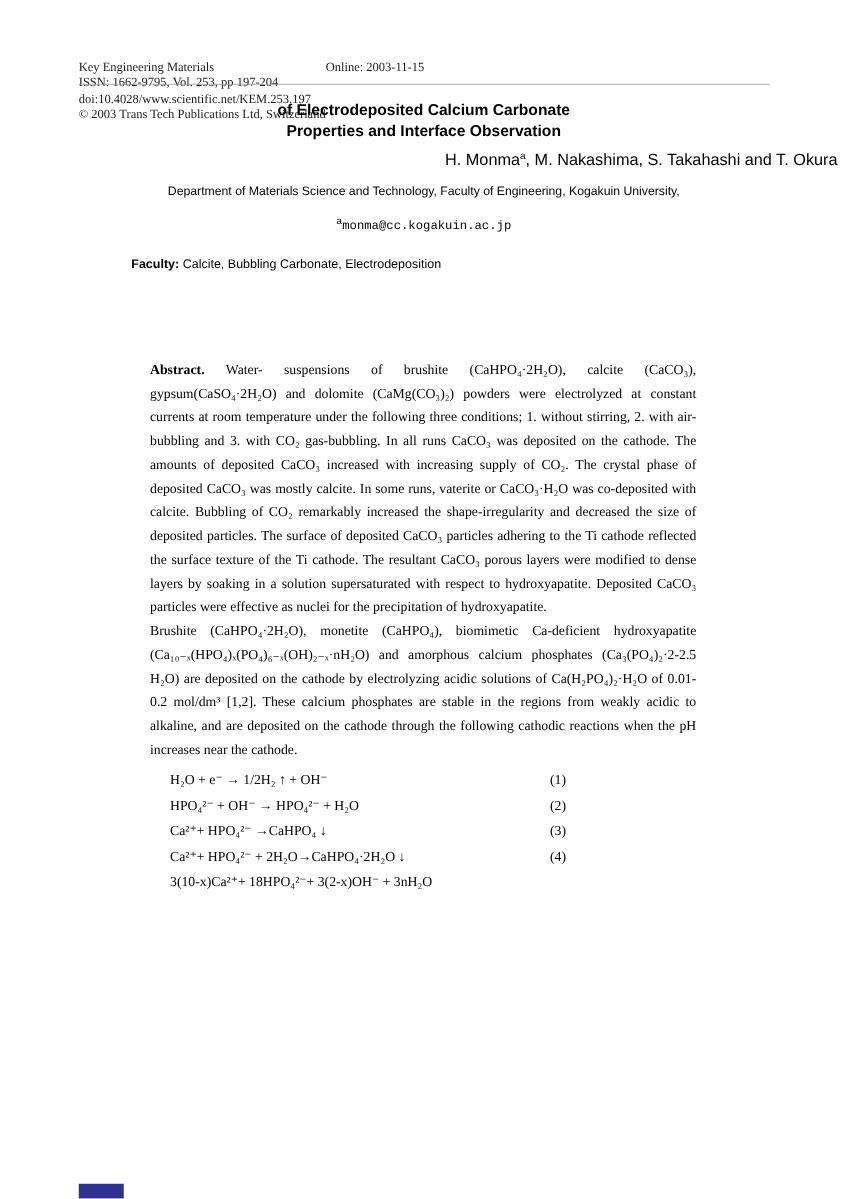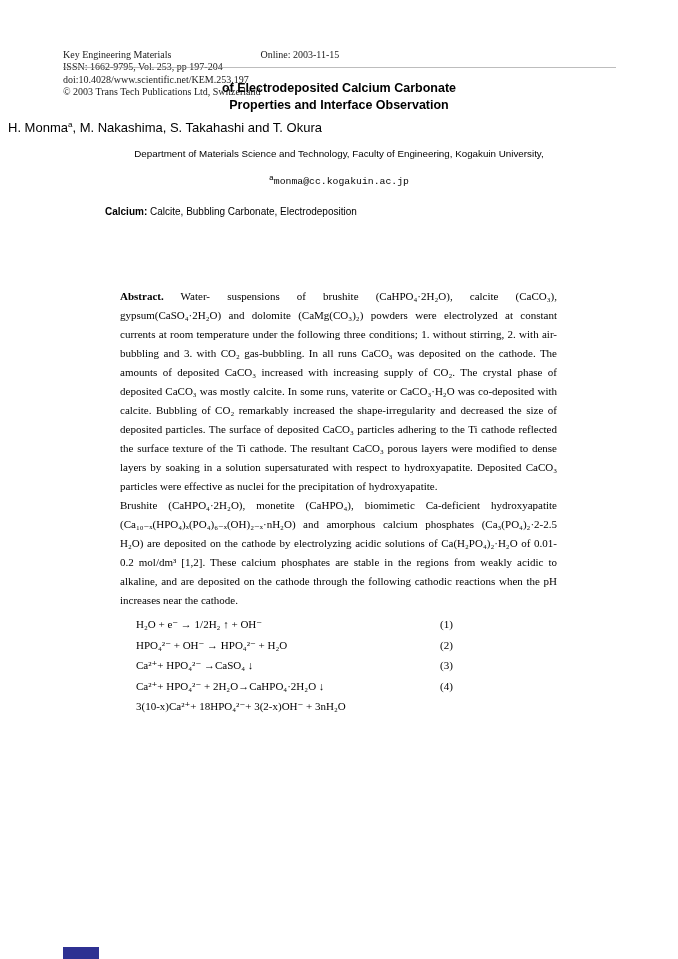--- a/index.html
+++ b/index.html
@@ -44,21 +44,21 @@
     font-family: "Liberation Sans", "DejaVu Sans", sans-serif;
     font-weight: bold;
     font-size: 12.5px;
     line-height: 17px;
   }
   .authors {
     position: absolute;
     top: 120px;
     left: 8px;
     width: 662px;
-    text-align: left;
+    text-align: right;
     font-family: "Liberation Sans", "DejaVu Sans", sans-serif;
     font-size: 13px;
   }
   .authors sup, .email sup { font-size: 8px; }
   .affiliation {
     position: absolute;
     top: 147px;
     left: 8px;
     width: 662px;
     text-align: center;
@@ -150,21 +150,21 @@
 
   <div class="affiliation">
     <div>Department of Materials Science and Technology, Faculty of Engineering, Kogakuin University,</div>
   </div>
 
   <div class="email">
     <sup>a</sup><span>monma@cc.kogakuin.ac.jp</span>
   </div>
 
   <div class="keywords">
-    <span class="kw-label">Calcium:</span><span> Calcite, Bubbling Carbonate, Electrodeposition</span>
+    <span class="kw-label">Faculty:</span><span> Calcite, Bubbling Carbonate, Electrodeposition</span>
   </div>
 
   <div class="main-column">
 
     <p class="para">
       <span class="abstract-label">Abstract.</span><span> Water- suspensions of brushite (CaHPO₄·2H₂O), calcite (CaCO₃), gypsum(CaSO₄·2H₂O) and dolomite (CaMg(CO₃)₂) powders were electrolyzed at constant currents at room temperature under the following three conditions; 1. without stirring, 2. with air-bubbling and 3. with CO₂ gas-bubbling. In all runs CaCO₃ was deposited on the cathode. The amounts of deposited CaCO₃ increased with increasing supply of CO₂. The crystal phase of deposited CaCO₃ was mostly calcite. In some runs, vaterite or CaCO₃·H₂O was co-deposited with calcite. Bubbling of CO₂ remarkably increased the shape-irregularity and decreased the size of deposited particles. The surface of deposited CaCO₃ particles adhering to the Ti cathode reflected the surface texture of the Ti cathode. The resultant CaCO₃ porous layers were modified to dense layers by soaking in a solution supersaturated with respect to hydroxyapatite. Deposited CaCO₃ particles were effective as nuclei for the precipitation of hydroxyapatite.</span>
     </p>
 
 
     <p class="para">Brushite (CaHPO₄·2H₂O), monetite (CaHPO₄), biomimetic Ca-deficient hydroxyapatite (Ca₁₀₋ₓ(HPO₄)ₓ(PO₄)₆₋ₓ(OH)₂₋ₓ·nH₂O) and amorphous calcium phosphates (Ca₃(PO₄)₂·2-2.5 H₂O) are deposited on the cathode by electrolyzing acidic solutions of Ca(H₂PO₄)₂·H₂O of 0.01- 0.2 mol/dm³ [1,2]. These calcium phosphates are stable in the regions from weakly acidic to alkaline, and are deposited on the cathode through the following cathodic reactions when the pH increases near the cathode.</p>
@@ -172,21 +172,21 @@
     <div class="equations">
       <div class="eq-row">
         <span class="eq-formula">H₂O + e⁻ → 1/2H₂ ↑ + OH⁻</span>
         <span class="eq-number">(1)</span>
       </div>
       <div class="eq-row">
         <span class="eq-formula">HPO₄²⁻ + OH⁻ → HPO₄²⁻ + H₂O</span>
         <span class="eq-number">(2)</span>
       </div>
       <div class="eq-row">
-        <span class="eq-formula">Ca²⁺+ HPO₄²⁻ →CaSO₄ ↓</span>
+        <span class="eq-formula">Ca²⁺+ HPO₄²⁻ →CaHPO₄ ↓</span>
         <span class="eq-number">(3)</span>
       </div>
       <div class="eq-row">
         <span class="eq-formula">Ca²⁺+ HPO₄²⁻ + 2H₂O→CaHPO₄·2H₂O ↓</span>
         <span class="eq-number">(4)</span>
       </div>
       <div class="eq-row">
         <span class="eq-formula">3(10-x)Ca²⁺+ 18HPO₄²⁻+ 3(2-x)OH⁻ + 3nH₂O</span>
         <span class="eq-number"></span>
       </div>

